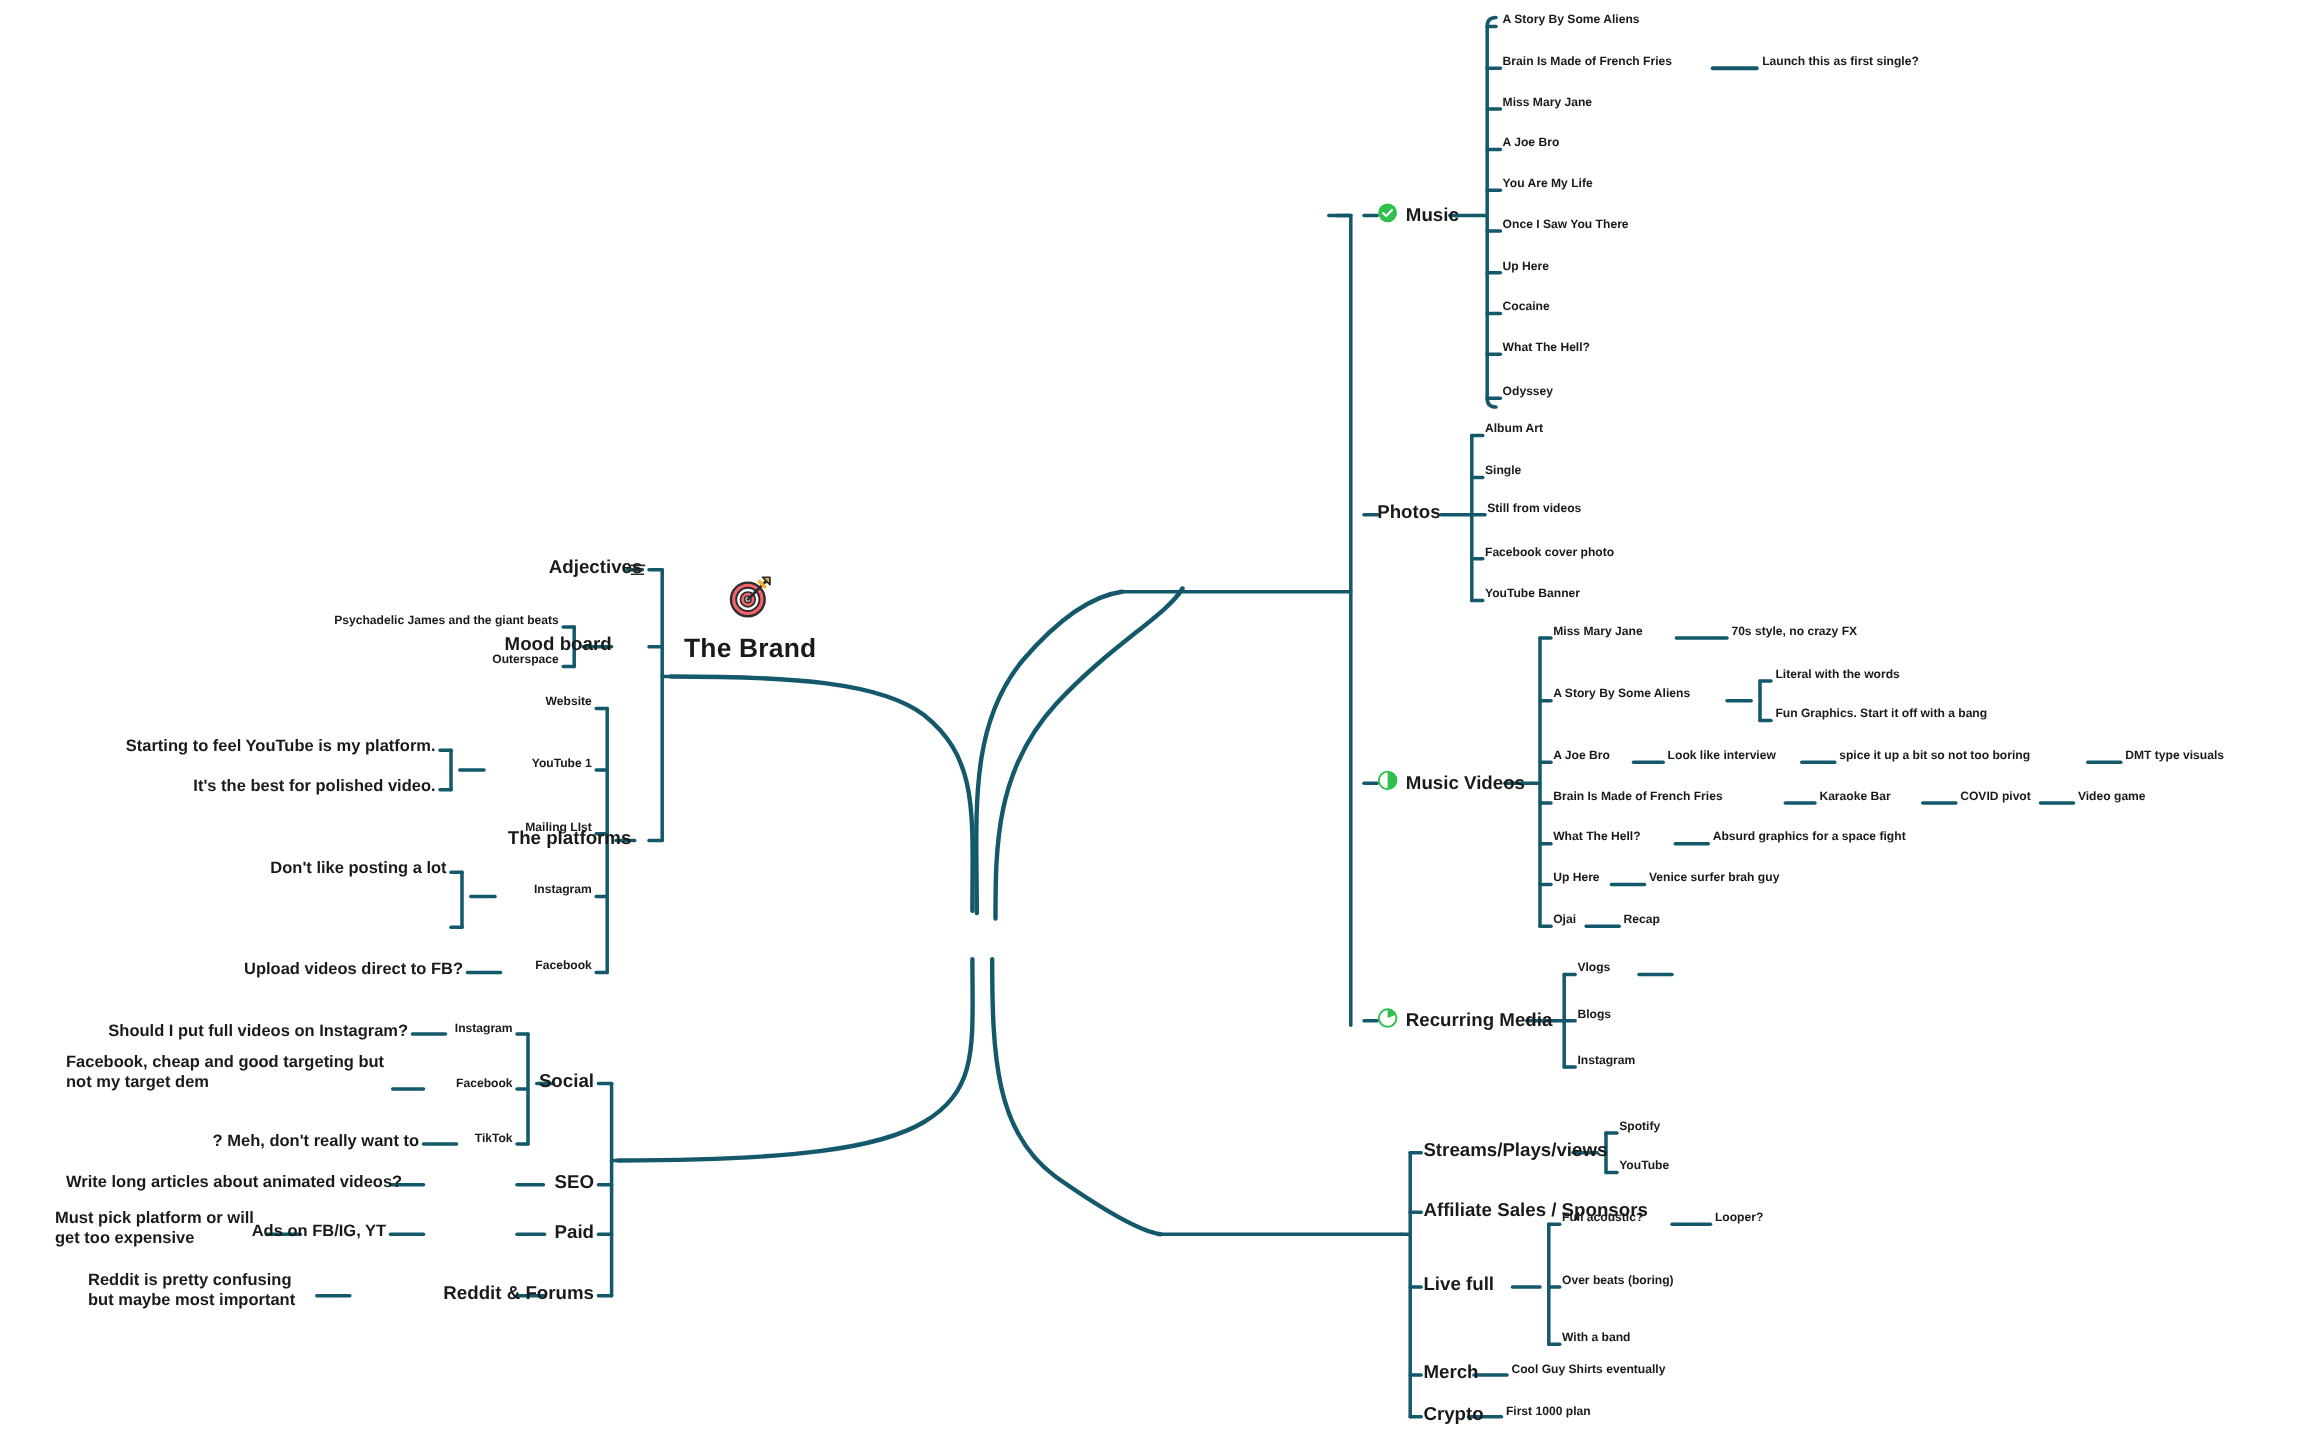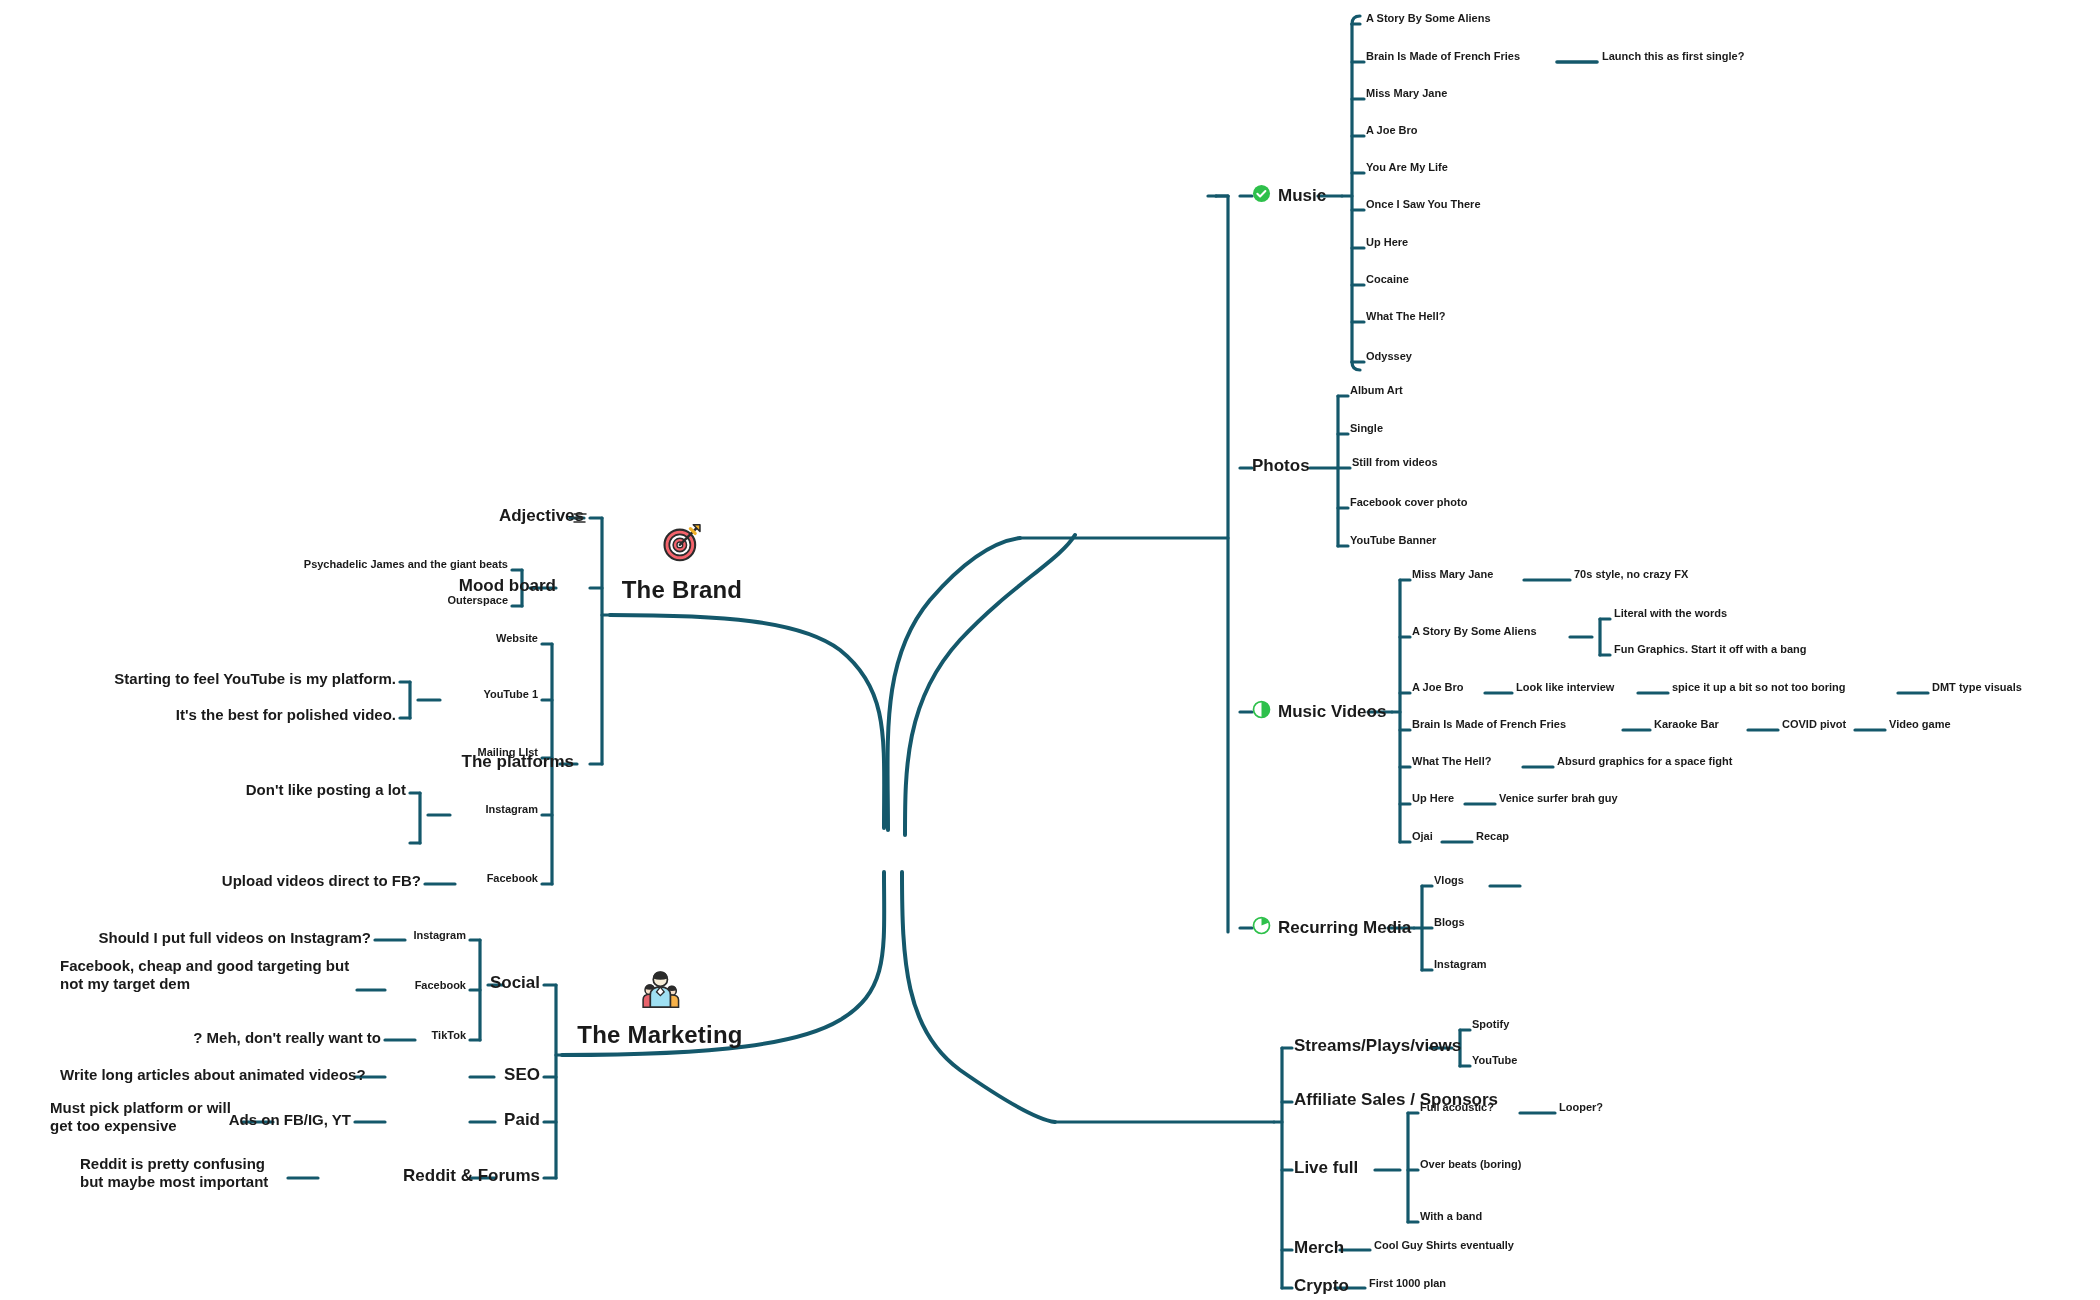--- a/index.html
+++ b/index.html
@@ -204,35 +204,20 @@
       <circle cx="22" cy="26" r="11" fill="#ffffff" stroke="#2b2b2b" stroke-width="1.8"></circle>
       <circle cx="22" cy="26" r="7" fill="#f4636b" stroke="#2b2b2b" stroke-width="1.6"></circle>
       <circle cx="22" cy="26" r="3" fill="#ffffff" stroke="#2b2b2b" stroke-width="1.4"></circle>
       <path d="M22 26 L40 8" stroke="#2b2b2b" stroke-width="2.6" stroke-linecap="round"></path>
       <path d="M36 5l7 0 0 7z" fill="#f2b229" stroke="#2b2b2b" stroke-width="1.6" stroke-linejoin="round"></path>
       <path d="M33 9l5 5" stroke="#f2b229" stroke-width="3.4" stroke-linecap="round"></path>
     </svg>
     <div class="t-root">The Brand</div>
   </div>
 
-  <div class="rootwrap" style="left:660px; top:965px; transform:translateX(-50%);">
-    <svg class="rooticon" viewBox="0 0 48 48">
-      <circle cx="13" cy="26" r="5" fill="#f6dfc8" stroke="#2b2b2b" stroke-width="1.6"></circle>
-      <path d="M13 20c-3 0-5 2-5 5 3 1 7 1 10 0 0-3-2-5-5-5z" fill="#2b2b2b"></path>
-      <path d="M6 44v-8c0-3.5 3-5.5 7-5.5s7 2 7 5.5v8z" fill="#e8636c" stroke="#2b2b2b" stroke-width="1.6"></path>
-      <circle cx="36" cy="27" r="4.6" fill="#f6dfc8" stroke="#2b2b2b" stroke-width="1.6"></circle>
-      <path d="M36 21.5c-3 0-4.8 2-4.8 4.8 3 1 6.6 1 9.6 0 0-2.8-1.8-4.8-4.8-4.8z" fill="#2b2b2b"></path>
-      <path d="M29 44v-7.5c0-3.4 3-5.3 7-5.3s7 1.9 7 5.3V44z" fill="#f7b24a" stroke="#2b2b2b" stroke-width="1.6"></path>
-      <circle cx="24" cy="15" r="7.4" fill="#f7eed9" stroke="#2b2b2b" stroke-width="1.8"></circle>
-      <path d="M24 6.5c-5 0-7.6 3.2-7.6 7.6 4.8 1.8 10.4 1.8 15.2 0C31.6 9.7 29 6.5 24 6.5z" fill="#2b2b2b"></path>
-      <path d="M13.5 44V31c0-5.2 4.7-8.2 10.5-8.2S34.5 25.8 34.5 31v13z" fill="#9fe0f2" stroke="#2b2b2b" stroke-width="1.8"></path>
-      <path d="M24 23l-4 5 4 4 4-4z" fill="#ffffff" stroke="#2b2b2b" stroke-width="1.4"></path>
-    </svg>
-    <div class="t-root">The Marketing</div>
-  </div>
 
 
   <div class="node t-l1" style="left:1252px; top:184px;">
     <span class="badge">
       <svg width="19" height="19" viewBox="0 0 20 20">
           <circle cx="10" cy="10" r="9" fill="#2ec04b"></circle>
           <path d="M5.6 10.2l2.9 2.9 5.6-5.8" fill="none" stroke="#fff" stroke-width="2.1" stroke-linecap="round" stroke-linejoin="round"></path>
         </svg>
     </span><span class="lbl">Music</span>
   </div>

